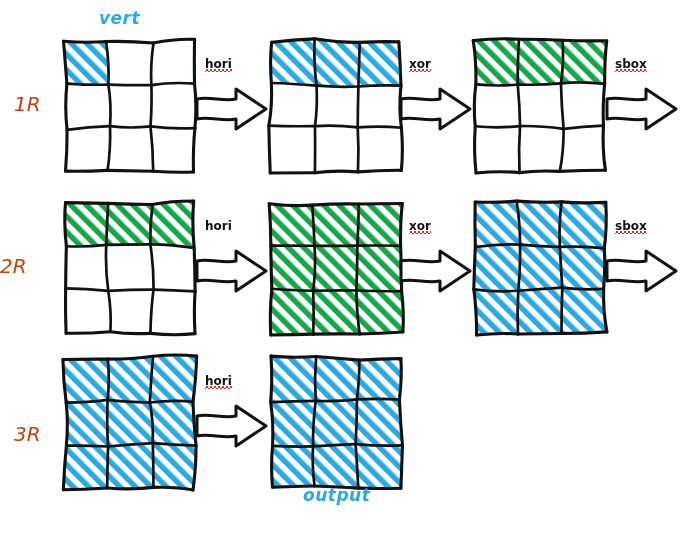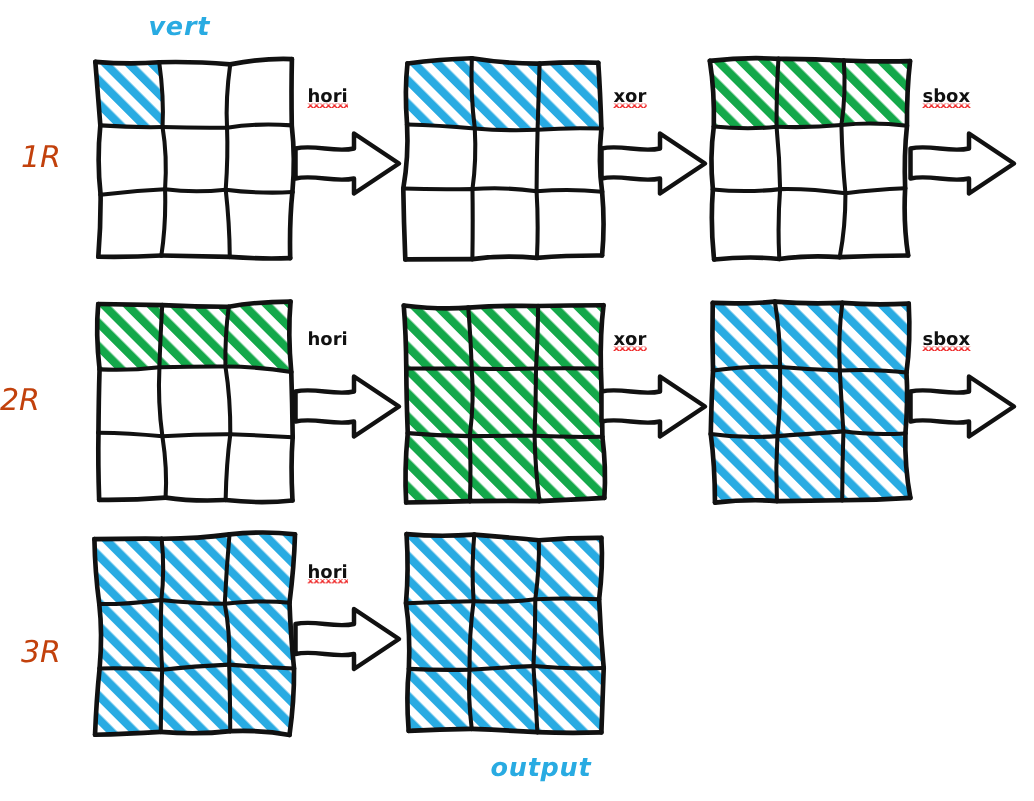--- a/index.html
+++ b/index.html
@@ -409,21 +409,21 @@
         <path d="M131.48684965278954,87.32367524482932 Q130.6572027540766,110.76660158120407 129.92773965429515,130.2867647091858" stroke="#111111" stroke-width="3.1" fill="none" stroke-linecap="round"></path>
       </svg>
     </div>
     <div class="arrow-wrap" style="left: 196px; top: 403px;">
       <svg width="72" height="46" viewBox="0 0 72 46">
         <path d="M1,13 C14,10 27,16 40,13 L40,3 L70,23 L40,43 L40,33 C27,36 14,30 1,33 Z" fill="#ffffff" stroke="#111111" stroke-width="3" stroke-linejoin="round" stroke-linecap="round"></path>
       </svg>
     </div>
     <div class="abs op-label misspelled" style="left: 205px; top: 375px;">hori</div>
     <div class="abs io-label" style="left: 99px; top: 10px;">vert</div>
-    <div class="abs io-label" style="left: 303px; top: 504px; margin-left: 24px;">output</div>
+    <div class="abs io-label" style="left: 303px; top: 487px;">output</div>
   </div>
 
 <svg width="0" height="0" style="position: absolute;">
     <defs>
       <pattern id="hatch-blue" width="11" height="11" patternUnits="userSpaceOnUse" patternTransform="rotate(-45)">
         <rect x="0" y="0" width="5.5" height="11" fill="#29ABE2"></rect>
       </pattern>
       <pattern id="hatch-green" width="11" height="11" patternUnits="userSpaceOnUse" patternTransform="rotate(-45)">
         <rect x="0" y="0" width="5.5" height="11" fill="#14A84A"></rect>
       </pattern>

